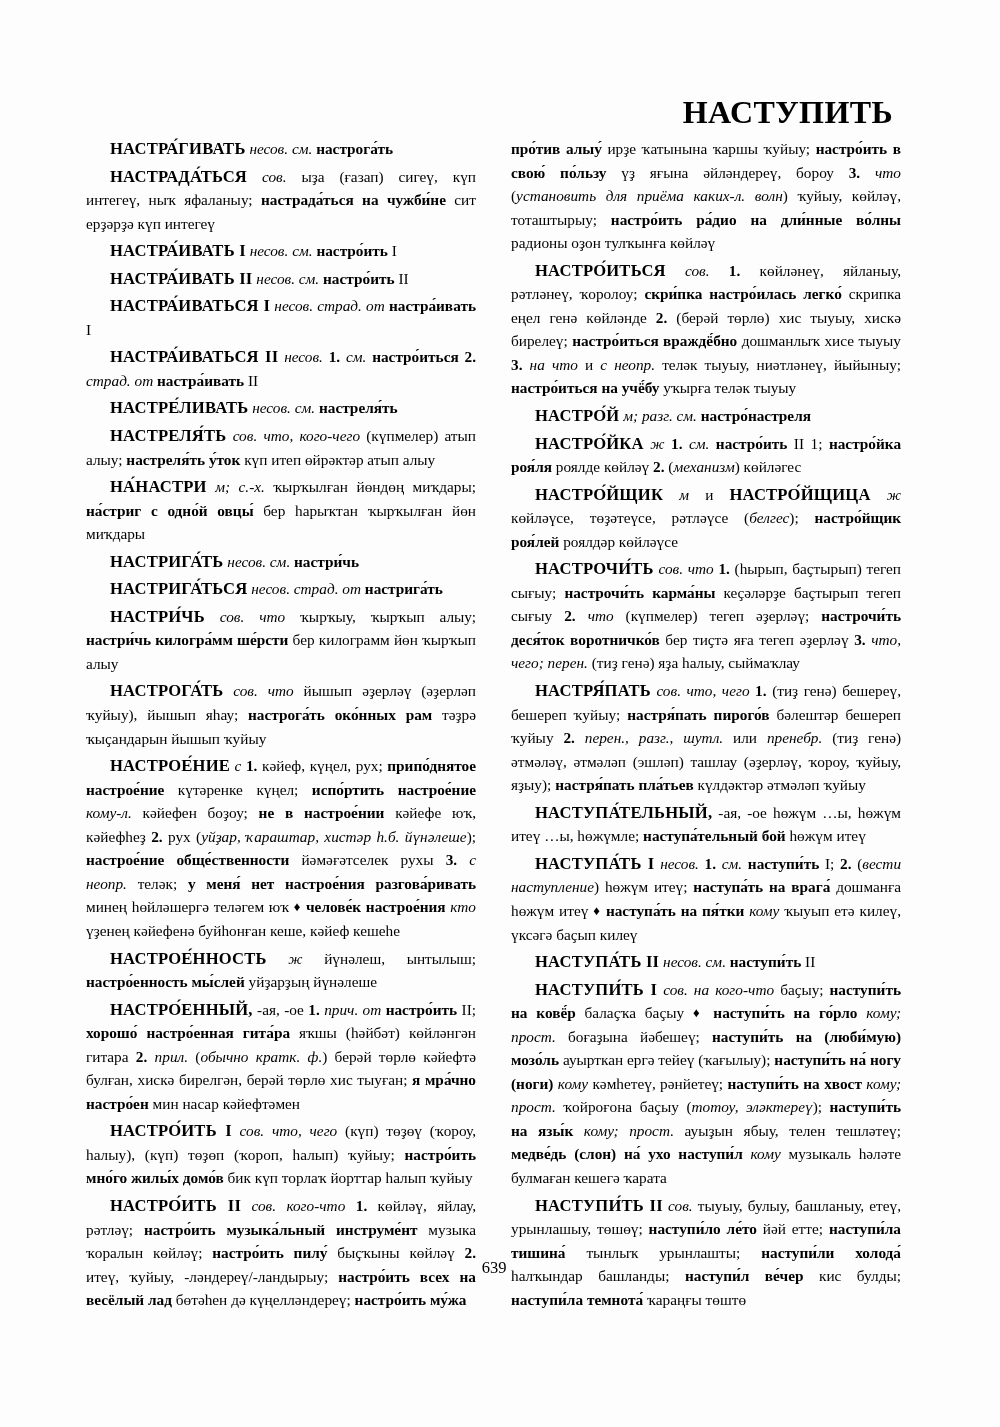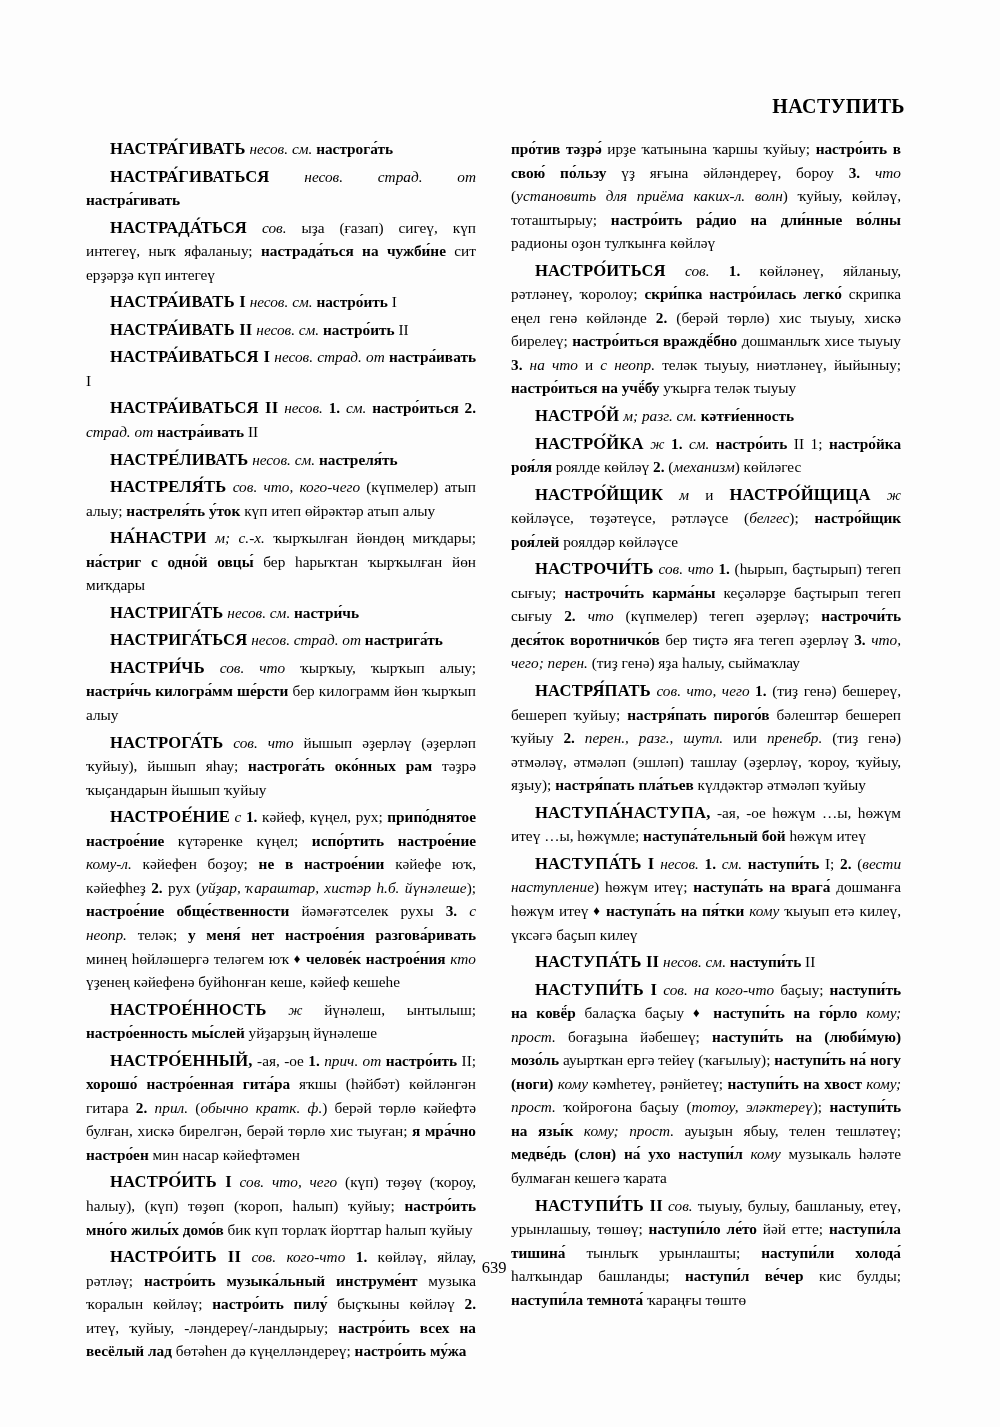--- a/index.html
+++ b/index.html
@@ -15,24 +15,24 @@
     position: relative;
     width: 1000px;
     height: 1427px;
     background: #fdfdfd;
     overflow: hidden;
     box-sizing: border-box;
   }
   .running-head {
     position: absolute;
     top: 96px;
-    left: 82px;
+    left: 70px;
     width: 823px;
     text-align: right;
-    font-size: 20px;
+    font-size: 32px;
     font-weight: bold;
     letter-spacing: 0.4px;
     line-height: 1;
   }
   .columns {
     position: absolute;
     top: 133px;
     left: 82px;
     width: 823px;
     height: 1120px;
@@ -81,48 +81,47 @@
 </head>
 <body>
 
 <div class="page">
 
   <div class="running-head">НАСТУПИТЬ</div>
 
   <div class="columns">
     <div class="col" id="col-left">
         <p><span class="hw">НАСТРА́ГИВАТЬ</span> <span class="i">несов. см.</span> <span class="b">настрога́ть</span></p>
-        <p><span class="hw">НАСТРА́ГИВАТЬСЯ</span> <span class="i">несов. страд. от</span> <span class="b">настра́гивать</span></p>
         <p><span class="hw">НАСТРАДА́ТЬСЯ</span> <span class="i">сов.</span> ыҙа (ғазап) сигеү, күп интегеү, ныҡ яфаланыу; <span class="b">настрада́ться на чужби́не</span> сит ерҙәрҙә күп интегеү</p>
         <p><span class="hw">НАСТРА́ИВАТЬ I</span> <span class="i">несов. см.</span> <span class="b">настро́ить</span> I</p>
         <p><span class="hw">НАСТРА́ИВАТЬ II</span> <span class="i">несов. см.</span> <span class="b">настро́ить</span> II</p>
         <p><span class="hw">НАСТРА́ИВАТЬСЯ I</span> <span class="i">несов. страд. от</span> <span class="b">настра́ивать</span> I</p>
         <p><span class="hw">НАСТРА́ИВАТЬСЯ II</span> <span class="i">несов.</span> <span class="b">1.</span> <span class="i">см.</span> <span class="b">настро́иться 2.</span> <span class="i">страд. от</span> <span class="b">настра́ивать</span> II</p>
         <p><span class="hw">НАСТРЕ́ЛИВАТЬ</span> <span class="i">несов. см.</span> <span class="b">настреля́ть</span></p>
         <p><span class="hw">НАСТРЕЛЯ́ТЬ</span> <span class="i">сов. что, кого-чего</span> (күпмелер) атып алыу; <span class="b">настреля́ть у́ток</span> күп итеп өйрәктәр атып алыу</p>
         <p><span class="hw">НА́НАСТРИ</span> <span class="i">м; с.-х.</span> ҡырҡылған йөндөң миҡдары; <span class="b">на́стриг с одно́й овцы́</span> бер һарыҡтан ҡырҡылған йөн миҡдары</p>
         <p><span class="hw">НАСТРИГА́ТЬ</span> <span class="i">несов. см.</span> <span class="b">настри́чь</span></p>
         <p><span class="hw">НАСТРИГА́ТЬСЯ</span> <span class="i">несов. страд. от</span> <span class="b">настрига́ть</span></p>
         <p><span class="hw">НАСТРИ́ЧЬ</span> <span class="i">сов. что</span> ҡырҡыу, ҡырҡып алыу; <span class="b">настри́чь килогра́мм ше́рсти</span> бер килограмм йөн ҡырҡып алыу</p>
         <p><span class="hw">НАСТРОГА́ТЬ</span> <span class="i">сов. что</span> йышып әҙерләү (әҙерләп ҡуйыу), йышып яһау; <span class="b">настрога́ть око́нных рам</span> тәҙрә ҡыҫандарын йышып ҡуйыу</p>
         <p><span class="hw">НАСТРОЕ́НИЕ</span> <span class="i">с</span> <span class="b">1.</span> кәйеф, күңел, рух; <span class="b">припо́днятое настрое́ние</span> күтәренке күңел; <span class="b">испо́ртить настрое́ние</span> <span class="i">кому-л.</span> кәйефен боҙоу; <span class="b">не в настрое́нии</span> кәйефе юҡ, кәйефһеҙ <span class="b">2.</span> рух (<span class="i">уйҙар, ҡараштар, хистәр һ.б. йүнәлеше</span>); <span class="b">настрое́ние обще́ственности</span> йәмәғәтселек рухы <span class="b">3.</span> <span class="i">с неопр.</span> теләк; <span class="b">у меня́ нет настрое́ния разгова́ривать</span> минең һөйләшергә теләгем юҡ <span class="lozenge">♦</span> <span class="b">челове́к настрое́ния</span> <span class="i">кто</span> үҙенең кәйефенә буйһонған кеше, кәйеф кешеһе</p>
         <p><span class="hw">НАСТРОЕ́ННОСТЬ</span> <span class="i">ж</span> йүнәлеш, ынтылыш; <span class="b">настро́енность мы́слей</span> уйҙарҙың йүнәлеше</p>
         <p><span class="hw">НАСТРО́ЕННЫЙ,</span> -ая, -ое <span class="b">1.</span> <span class="i">прич. от</span> <span class="b">настро́ить</span> II; <span class="b">хорошо́ настро́енная гита́ра</span> яҡшы (һәйбәт) көйләнгән гитара <span class="b">2.</span> <span class="i">прил.</span> (<span class="i">обычно кратк. ф.</span>) берәй төрлө кәйефтә булған, хискә бирелгән, берәй төрлө хис тыуған; <span class="b">я мра́чно настро́ен</span> мин насар кәйефтәмен</p>
         <p><span class="hw">НАСТРО́ИТЬ I</span> <span class="i">сов. что, чего</span> (күп) төҙөү (ҡороу, һалыу), (күп) төҙөп (ҡороп, һалып) ҡуйыу; <span class="b">настро́ить мно́го жилы́х домо́в</span> бик күп торлаҡ йорттар һалып ҡуйыу</p>
         <p><span class="hw">НАСТРО́ИТЬ II</span> <span class="i">сов. кого-что</span> <span class="b">1.</span> көйләү, яйлау, рәтләү; <span class="b">настро́ить музыка́льный инструме́нт</span> музыка ҡоралын көйләү; <span class="b">настро́ить пилу́</span> быҫҡыны көйләү <span class="b">2.</span> итеү, ҡуйыу, -ләндереү/-ландырыу; <span class="b">настро́ить всех на весёлый лад</span> бөтәһен дә күңелләндереү; <span class="b">настро́ить му́жа</span></p>
       </div>
     <div class="col" id="col-right">
-        <p class="cont"><span class="b">про́тив тәҙрә́</span> ирҙе ҡатынына ҡаршы ҡуйыу; <span class="b">настро́ить в свою́ по́льзу</span> үҙ яғына әйләндереү, бороу <span class="b">3.</span> <span class="i">что</span> (<span class="i">установить для приёма каких-л. волн</span>) ҡуйыу, көйләү, тоташтырыу; <span class="b">настро́ить ра́дио на дли́нные во́лны</span> радионы оҙон тулҡынға көйләү</p>
+        <p class="cont"><span class="b">про́тив алыу́</span> ирҙе ҡатынына ҡаршы ҡуйыу; <span class="b">настро́ить в свою́ по́льзу</span> үҙ яғына әйләндереү, бороу <span class="b">3.</span> <span class="i">что</span> (<span class="i">установить для приёма каких-л. волн</span>) ҡуйыу, көйләү, тоташтырыу; <span class="b">настро́ить ра́дио на дли́нные во́лны</span> радионы оҙон тулҡынға көйләү</p>
         <p><span class="hw">НАСТРО́ИТЬСЯ</span> <span class="i">сов.</span> <span class="b">1.</span> көйләнеү, яйланыу, рәтләнеү, ҡоролоу; <span class="b">скри́пка настро́илась легко́</span> скрипка еңел генә көйләнде <span class="b">2.</span> (берәй төрлө) хис тыуыу, хискә бирелеү; <span class="b">настро́иться враждё́бно</span> дошманлыҡ хисе тыуыу <span class="b">3.</span> <span class="i">на что</span> и <span class="i">с неопр.</span> теләк тыуыу, ниәтләнеү, йыйыныу; <span class="b">настро́иться на учё́бу</span> уҡырға теләк тыуыу</p>
-        <p><span class="hw">НАСТРО́Й</span> <span class="i">м; разг. см.</span> <span class="b">кәтғи́енность</span></p>
+        <p><span class="hw">НАСТРО́Й</span> <span class="i">м; разг. см.</span> <span class="b">настро́настреля</span></p>
         <p><span class="hw">НАСТРО́ЙКА</span> <span class="i">ж</span> <span class="b">1.</span> <span class="i">см.</span> <span class="b">настро́ить</span> II 1; <span class="b">настро́йка роя́ля</span> роялде көйләү <span class="b">2.</span> (<span class="i">механизм</span>) көйләгес</p>
         <p><span class="hw">НАСТРО́ЙЩИК</span> <span class="i">м</span> и <span class="hw">НАСТРО́ЙЩИЦА</span> <span class="i">ж</span> көйләүсе, төҙәтеүсе, рәтләүсе (<span class="i">белгес</span>); <span class="b">настро́йщик роя́лей</span> роялдәр көйләүсе</p>
         <p><span class="hw">НАСТРОЧИ́ТЬ</span> <span class="i">сов. что</span> <span class="b">1.</span> (һырып, баҫтырып) тегеп сығыу; <span class="b">настрочи́ть карма́ны</span> кеҫәләрҙе баҫтырып тегеп сығыу <span class="b">2.</span> <span class="i">что</span> (күпмелер) тегеп әҙерләү; <span class="b">настрочи́ть деся́ток воротничко́в</span> бер тиҫтә яға тегеп әҙерләү <span class="b">3.</span> <span class="i">что, чего; перен.</span> (тиҙ генә) яҙа һалыу, сыймаҡлау</p>
         <p><span class="hw">НАСТРЯ́ПАТЬ</span> <span class="i">сов. что, чего</span> <span class="b">1.</span> (тиҙ генә) бешереү, бешереп ҡуйыу; <span class="b">настря́пать пирого́в</span> бәлештәр бешереп ҡуйыу <span class="b">2.</span> <span class="i">перен., разг., шутл.</span> или <span class="i">пренебр.</span> (тиҙ генә) әтмәләү, әтмәләп (эшләп) ташлау (әҙерләү, ҡороу, ҡуйыу, яҙыу); <span class="b">настря́пать пла́тьев</span> күлдәктәр әтмәләп ҡуйыу</p>
-        <p><span class="hw">НАСТУПА́НАСТУПА,</span> -ая, -ое һөжүм …ы, һөжүм итеү …ы, һөжүмле; <span class="b">наступа́тельный бой</span> һөжүм итеү</p>
+        <p><span class="hw">НАСТУПА́ТЕЛЬНЫЙ,</span> -ая, -ое һөжүм …ы, һөжүм итеү …ы, һөжүмле; <span class="b">наступа́тельный бой</span> һөжүм итеү</p>
         <p><span class="hw">НАСТУПА́ТЬ I</span> <span class="i">несов.</span> <span class="b">1.</span> <span class="i">см.</span> <span class="b">наступи́ть</span> I; <span class="b">2.</span> (<span class="i">вести наступление</span>) һөжүм итеү; <span class="b">наступа́ть на врага́</span> дошманға һөжүм итеү <span class="lozenge">♦</span> <span class="b">наступа́ть на пя́тки</span> <span class="i">кому</span> ҡыуып етә килеү, үксәгә баҫып килеү</p>
         <p><span class="hw">НАСТУПА́ТЬ II</span> <span class="i">несов. см.</span> <span class="b">наступи́ть</span> II</p>
         <p><span class="hw">НАСТУПИ́ТЬ I</span> <span class="i">сов. на кого-что</span> баҫыу; <span class="b">наступи́ть на ковё́р</span> балаҫҡа баҫыу <span class="lozenge">♦</span> <span class="b">наступи́ть на го́рло</span> <span class="i">кому; прост.</span> боғаҙына йәбешеү; <span class="b">наступи́ть на (люби́мую) мозо́ль</span> ауырткан ергә тейеү (ҡағылыу); <span class="b">наступи́ть на́ ногу (ноги)</span> <span class="i">кому</span> кәмһетеү, рәнйетеү; <span class="b">наступи́ть на хвост</span> <span class="i">кому; прост.</span> ҡойроғона баҫыу (<span class="i">тотоу, эләктереү</span>); <span class="b">наступи́ть на язы́к</span> <span class="i">кому; прост.</span> ауыҙын ябыу, телен тешләтеү; <span class="b">медве́дь (слон) на́ ухо наступи́л</span> <span class="i">кому</span> музыкаль һәләте булмаған кешегә ҡарата</p>
         <p><span class="hw">НАСТУПИ́ТЬ II</span> <span class="i">сов.</span> тыуыу, булыу, башланыу, етеү, урынлашыу, төшөү; <span class="b">наступи́ло ле́то</span> йәй етте; <span class="b">наступи́ла тишина́</span> тынлыҡ урынлашты; <span class="b">наступи́ли холода́</span> һалҡындар башланды; <span class="b">наступи́л ве́чер</span> кис булды; <span class="b">наступи́ла темнота́</span> ҡараңғы төштө</p>
       </div>
   </div>
 
   <div class="pageno">639</div>
 
 </div>

